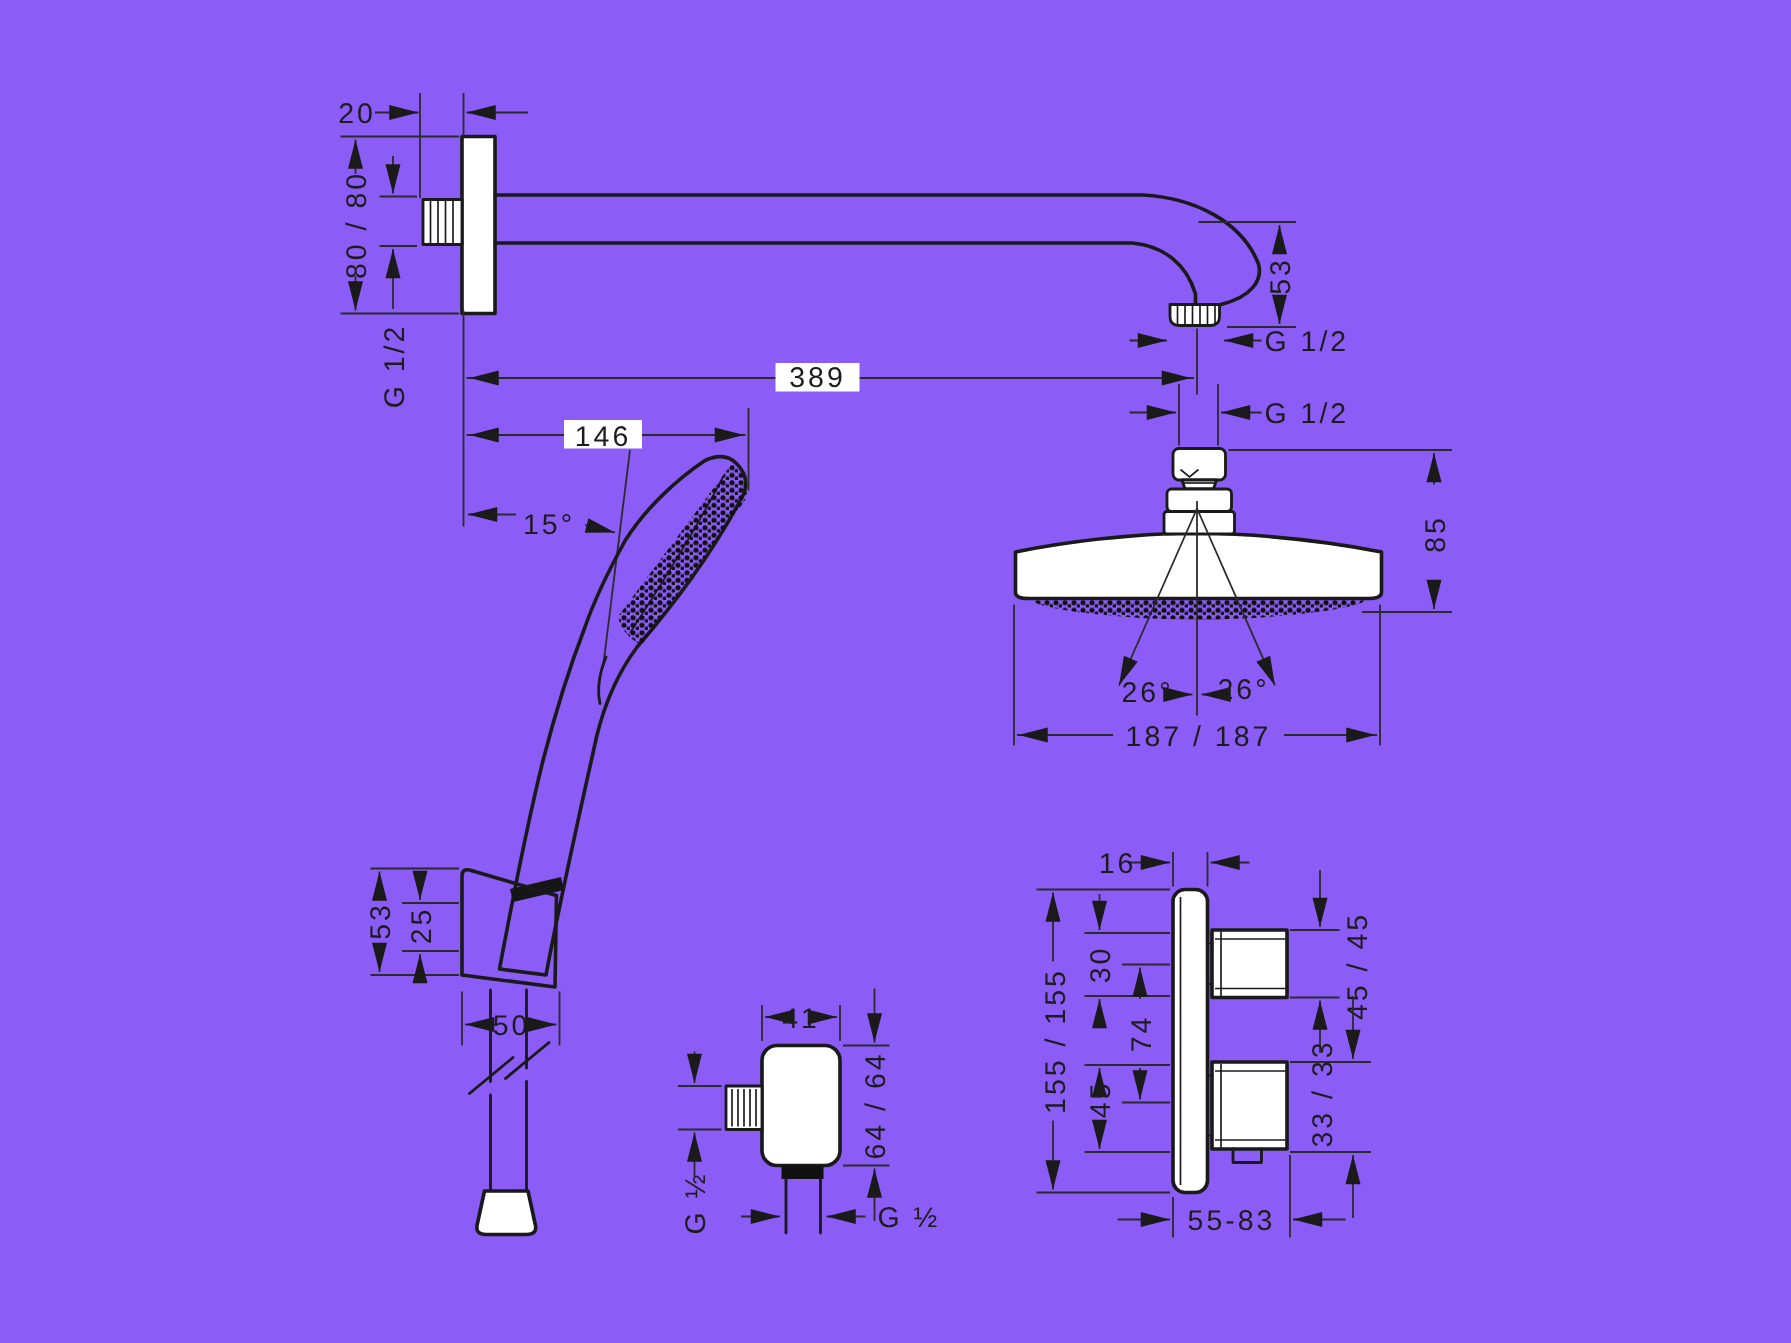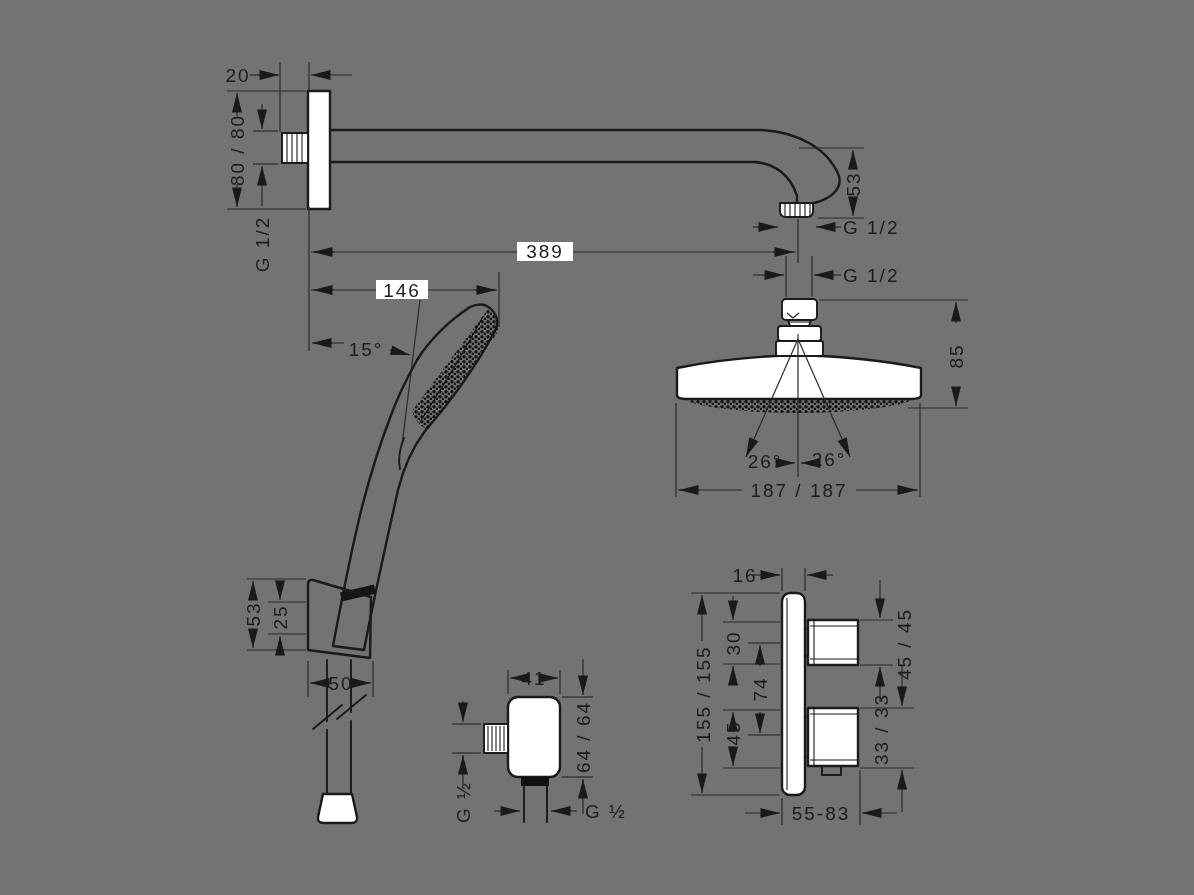--- a/index.html
+++ b/index.html
@@ -1,16 +1,16 @@
 <!DOCTYPE html>
 <html><head>
 <meta charset="utf-8">
 <style>
   html,body{margin:0;padding:0;background:#ffffff;}
-  .canvas{position:relative;width:1194px;height:895px;background:#737373;overflow:hidden;}
+  .canvas{position:relative;width:1194px;height:895px;background:#8b5cf6;overflow:hidden;}
   svg{display:block;}
   .o  {fill:none;stroke:#1a1a1a;stroke-width:2.4;stroke-linejoin:round;stroke-linecap:round;}
   .o2 {fill:none;stroke:#1a1a1a;stroke-width:1.9;stroke-linejoin:round;stroke-linecap:round;}
   .fw {fill:#ffffff;}
   .t  {fill:none;stroke:#1a1a1a;stroke-width:1.1;}
   .d  {fill:none;stroke:#2b2b2b;stroke-width:1.2;}
   .dm {marker-end:url(#ah);}
   .lbl{font-family:"Liberation Sans",sans-serif;font-size:19px;letter-spacing:2px;fill:#1c1c1c;}
   .mid{text-anchor:middle;}
 </style>

